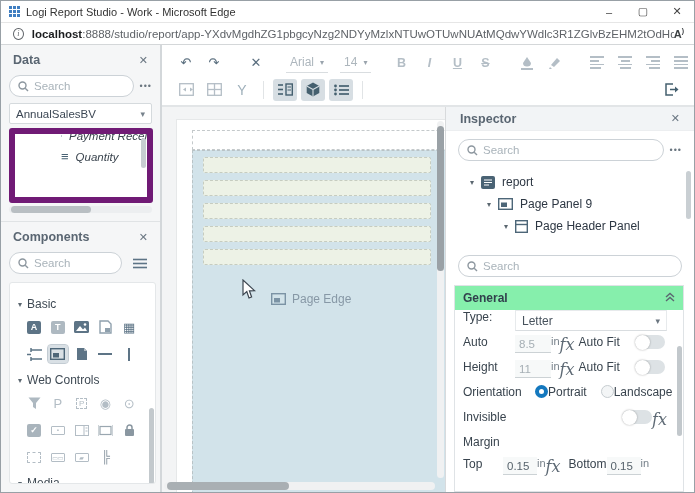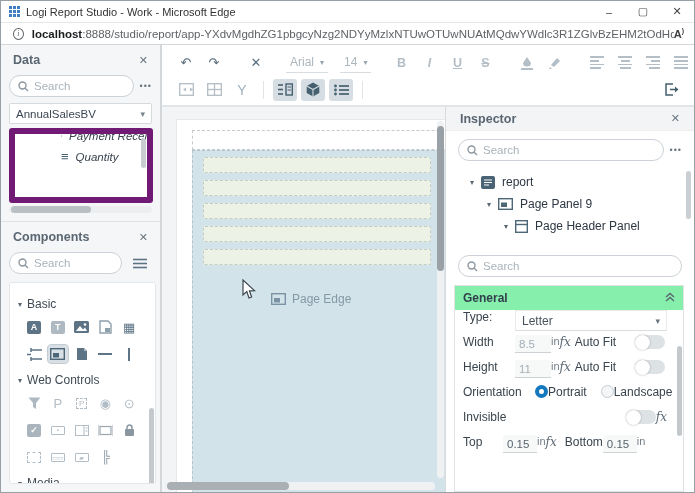--- a/index.html
+++ b/index.html
@@ -118,21 +118,21 @@
   .gen-head { height:21px; background:#86efac; display:flex; align-items:center; padding:12px 8px; }
   .gen-title { font-size:12px; font-weight:bold; color:#31404c; }
   .collapse { margin-left:auto; color:#5b6770; }
   .prow { display:flex; align-items:flex-start; padding:0 8px 0 8px; height:25px; }
   .plabel { width:52px; flex:none; font-size:12px; color:#39444e; }
   .pselect { flex:1; display:flex; align-items:center; height:21px; border:1px solid #e7eaec; border-bottom:1px solid #d9dde0; padding:0 6px; font-size:12px; color:#47525c; background:#fff; margin-right:8px; }
   .pselect .caret { margin-left:auto; color:#6b7680; font-size:9px; }
   .val-box { width:36px; height:18px; background:#f7f9f9; border-bottom:1px solid #ccd2d5; font-size:11.5px; color:#a6afb5; display:flex; align-items:center; padding:0 4px; flex:none; }
   .val-box.dark { color:#57636c; width:34px; }
   .unit { font-size:11px; color:#747f88; }
-  .fx { font-family:"DejaVu Serif","Liberation Serif",serif; font-style:italic; font-size:12px; color:#5d6974; }
+  .fx { font-family:"DejaVu Serif","Liberation Serif",serif; font-style:italic; font-size:16px; color:#5d6974; }
   .autofit { font-size:12px; color:#39444e; margin-left:4px; }
   .toggle { width:30px; height:14px; border-radius:7px; background:#dde2e5; position:relative; flex:none; }
   .toggle .knob { position:absolute; left:0; top:-0.5px; width:15px; height:15px; border-radius:50%; background:#fff; box-shadow:0 0 2px rgba(0,0,0,0.35); }
   .radio { width:13px; height:13px; border-radius:50%; flex:none; }
   .radio.on { border:4px solid #1478be; background:#fff; }
   .radio.off { border:1px solid #c6ccd0; background:#f3f5f6; }
   .rlabel { font-size:12px; color:#39444e; }
   .gen-vthumb { position:absolute; right:1px; top:60px; width:5px; height:90px; border-radius:3px; background:#c2c8cc; }
   .mlauto { margin-left:auto; }
 </style>
@@ -602,21 +602,21 @@
 
             <div class="prow">
               <span class="plabel">Type:</span>
               <span class="pselect">
                 <span>Letter</span>
                 <span class="caret">▾</span>
               </span>
             </div>
 
             <div class="prow">
-              <span class="plabel">Width</span>
+              <span class="plabel">Auto</span>
               <span class="val-box">8.5</span>
               <span class="unit">in</span>
               <span class="fx">fx</span>
               <span class="autofit">Auto Fit</span>
               <span class="toggle mlauto" style="margin-right:10px;">
                   <span class="knob"></span>
                 </span>
             </div>
 
             <div class="prow">
@@ -639,20 +639,23 @@
             </div>
 
             <div class="prow">
               <span class="plabel" style="width:72px;">Invisible</span>
               <span class="toggle mlauto">
                   <span class="knob"></span>
                 </span>
               <span class="fx" style="margin-right:8px;">fx</span>
             </div>
 
+            <div class="prow" style="height:22px;">
+              <span class="plabel">Margin</span>
+            </div>
 
             <div class="prow">
               <span class="plabel" style="width:40px;">Top</span>
               <span class="val-box dark">0.15</span>
               <span class="unit">in</span>
               <span class="fx">fx</span>
               <span class="rlabel" style="margin-left:8px;">Bottom</span>
               <span class="val-box dark">0.15</span>
               <span class="unit">in</span>
 

